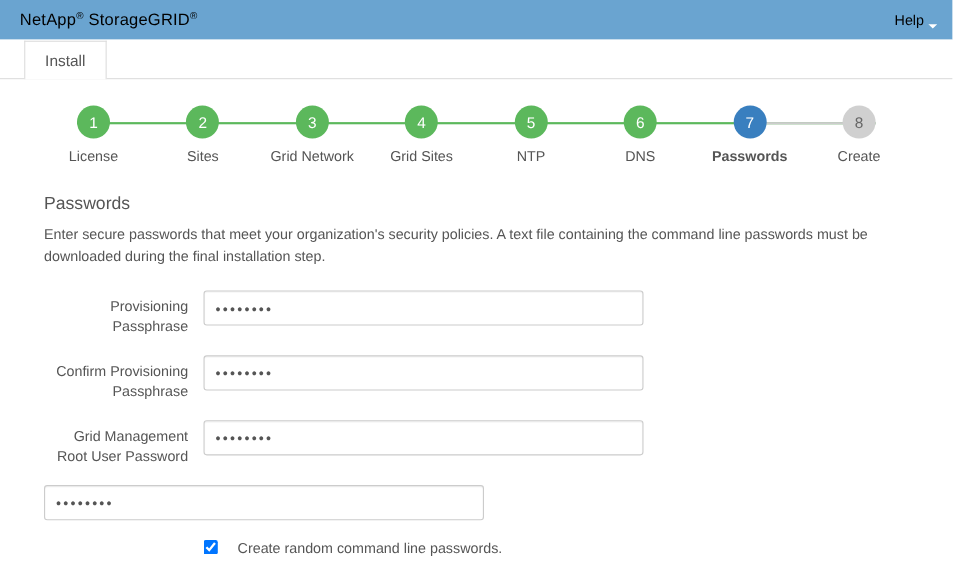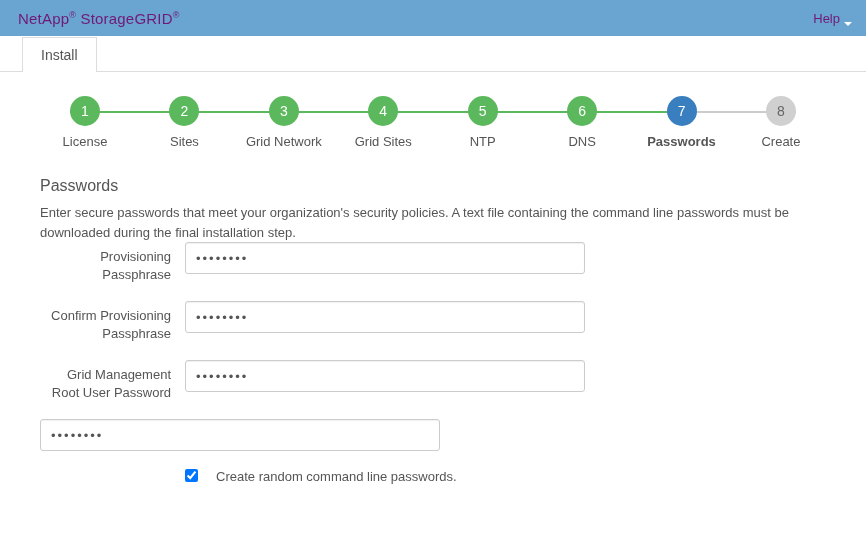--- a/index.html
+++ b/index.html
@@ -5,21 +5,21 @@
   * { box-sizing: border-box; margin: 0; padding: 0; }
   body {
     font-family: "Helvetica Neue", Helvetica, Arial, sans-serif;
     font-size: 14px;
     color: #555;
     background: #fff;
     width: 866px;
   }
   .header {
     background: #6aa4d0;
-    color: #701a75;
+    color: #000000;
     height: 36px;
     display: flex;
     align-items: center;
     justify-content: space-between;
     padding: 0 14px 0 18px;
   }
   .brand {
     font-size: 15px;
     font-weight: 400;
     letter-spacing: 0.2px;
@@ -95,21 +95,21 @@
     color: #fff;
     margin-bottom: 8px;
   }
   .step-circle.done { background: #5cb85c; }
   .step-circle.current { background: #397fbf; }
   .step-circle.future { background: #d0d0d0; color: #666; }
   .step-label { font-size: 13px; color: #555; white-space: nowrap; text-align: left; }
   .step-label.current { font-weight: bold; }
   .content { padding: 18px 40px 20px; }
   .section-title { font-size: 16px; color: #555; margin-bottom: 8px; }
-  .section-desc { font-size: 13px; color: #555; line-height: 1.5; }
+  .section-desc { font-size: 13px; color: #555; line-height: 1.5; margin-bottom: 22px; }
   .form-row {
     display: flex;
     align-items: flex-start;
     margin-bottom: 18px;
   }
   .form-label {
     width: 145px;
     text-align: right;
     padding-right: 14px;
     padding-top: 6px;

